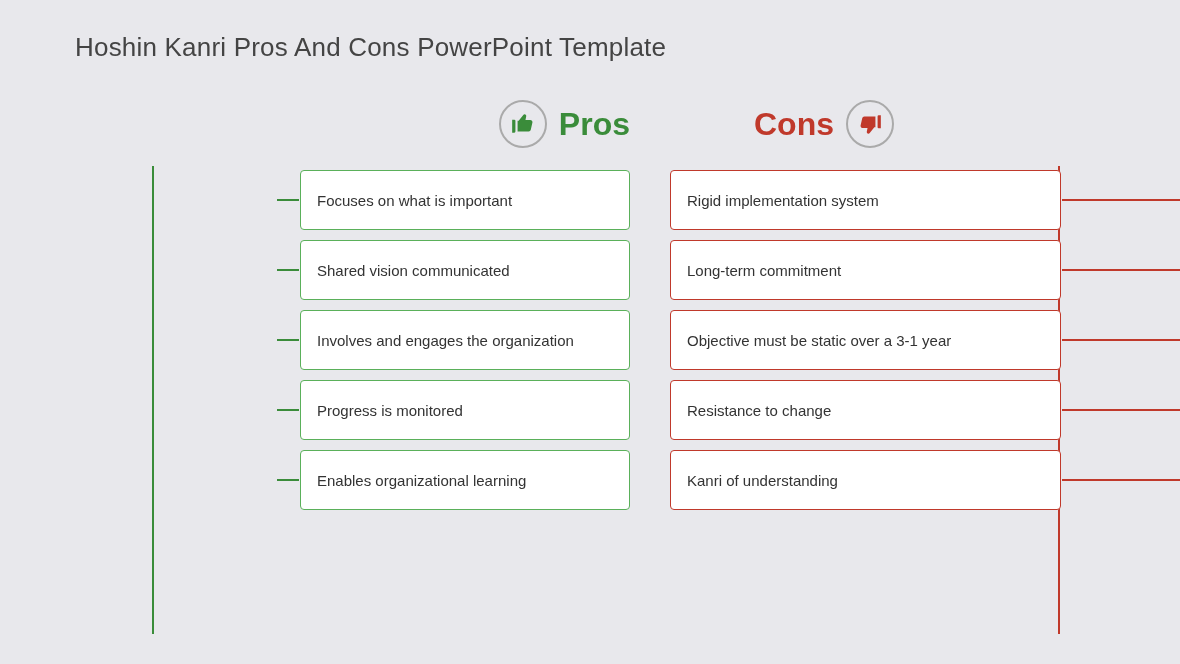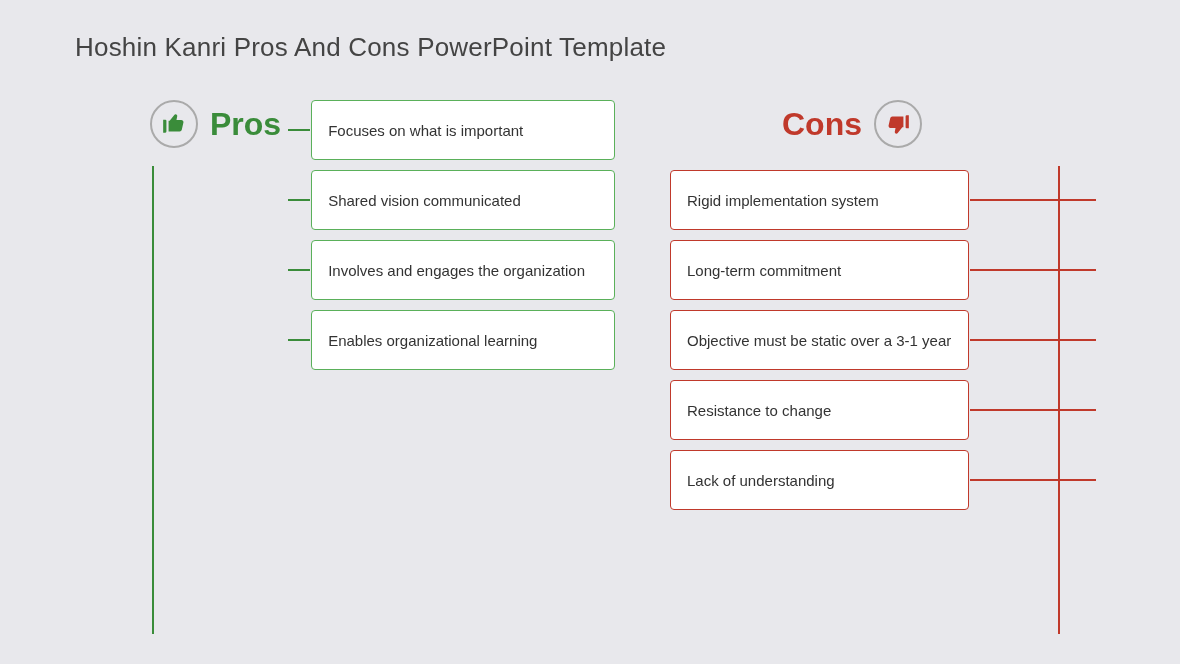--- a/index.html
+++ b/index.html
@@ -31,22 +31,22 @@
       bottom: 0;
       display: flex;
       flex-direction: row;
     }
 
     
     .pros-side {
       flex: 1;
       position: relative;
       display: flex;
-      flex-direction: row;
-      align-items: flex-start;
+      flex-direction: column;
+      align-items: flex-end;
       padding-left: 120px;
     }
 
     .pros-header {
       display: flex;
       align-items: center;
       margin-bottom: 22px;
       margin-left: 30px;
     }
 
@@ -81,21 +81,21 @@
       bottom: 30px;
       width: 2px;
       background: #3a8c3a;
     }
 
     .pros-items {
       display: flex;
       flex-direction: column;
       gap: 10px;
       margin-left: 30px;
-      width: 304px;
+      width: 330px;
     }
 
     .pros-item {
       position: relative;
       background: white;
       border: 1.5px solid #5ab05a;
       border-radius: 4px;
       padding: 14px 16px;
       font-size: 15px;
       color: #333;
@@ -124,21 +124,21 @@
       display: flex;
       flex-direction: column;
       align-items: flex-start;
       padding-left: 40px;
     }
 
     .cons-header {
       display: flex;
       align-items: center;
       margin-bottom: 22px;
-      margin-left: 112px;
+      margin-left: 84px;
     }
 
     .cons-label {
       font-size: 32px;
       font-weight: 700;
       color: #c0392b;
       margin-right: 12px;
     }
 
     .cons-icon-circle {
@@ -164,21 +164,21 @@
       top: 66px;
       bottom: 30px;
       width: 2px;
       background: #c0392b;
     }
 
     .cons-items {
       display: flex;
       flex-direction: column;
       gap: 10px;
-      width: 299px;
+      width: 391px;
     }
 
     .cons-item {
       position: relative;
       background: white;
       border: 1.5px solid #c0392b;
       border-radius: 4px;
       padding: 14px 16px;
       font-size: 15px;
       color: #333;
@@ -218,20 +218,21 @@
       <span class="pros-label">Pros</span>
     </div>
 
     <div class="pros-line"></div>
 
     <div class="pros-items">
 
     <div class="pros-item">Focuses on what is important</div>
         <div class="pros-item">Shared vision communicated</div>
         <div class="pros-item">Involves and engages the organization</div>
+        <div class="pros-item">Progress is monitored</div>
         <div class="pros-item">Enables organizational learning</div>
       </div>
   </div>
 
   <div class="cons-side">
     <div class="cons-header">
       <span class="cons-label">Cons</span>
       <div class="cons-icon-circle">
 
         <svg viewBox="0 0 24 24" fill="#c0392b" xmlns="http://www.w3.org/2000/svg">
@@ -241,17 +242,17 @@
     </div>
 
     <div class="cons-line"></div>
 
     <div class="cons-items">
 
     <div class="cons-item">Rigid implementation system</div>
         <div class="cons-item">Long-term commitment</div>
         <div class="cons-item">Objective must be static over a 3-1 year</div>
         <div class="cons-item">Resistance to change</div>
-        <div class="cons-item">Lack of understanding</div>
+        <div class="cons-item">Kanri of understanding</div>
       </div>
   </div>
 
 </div>
 
 </body></html>

